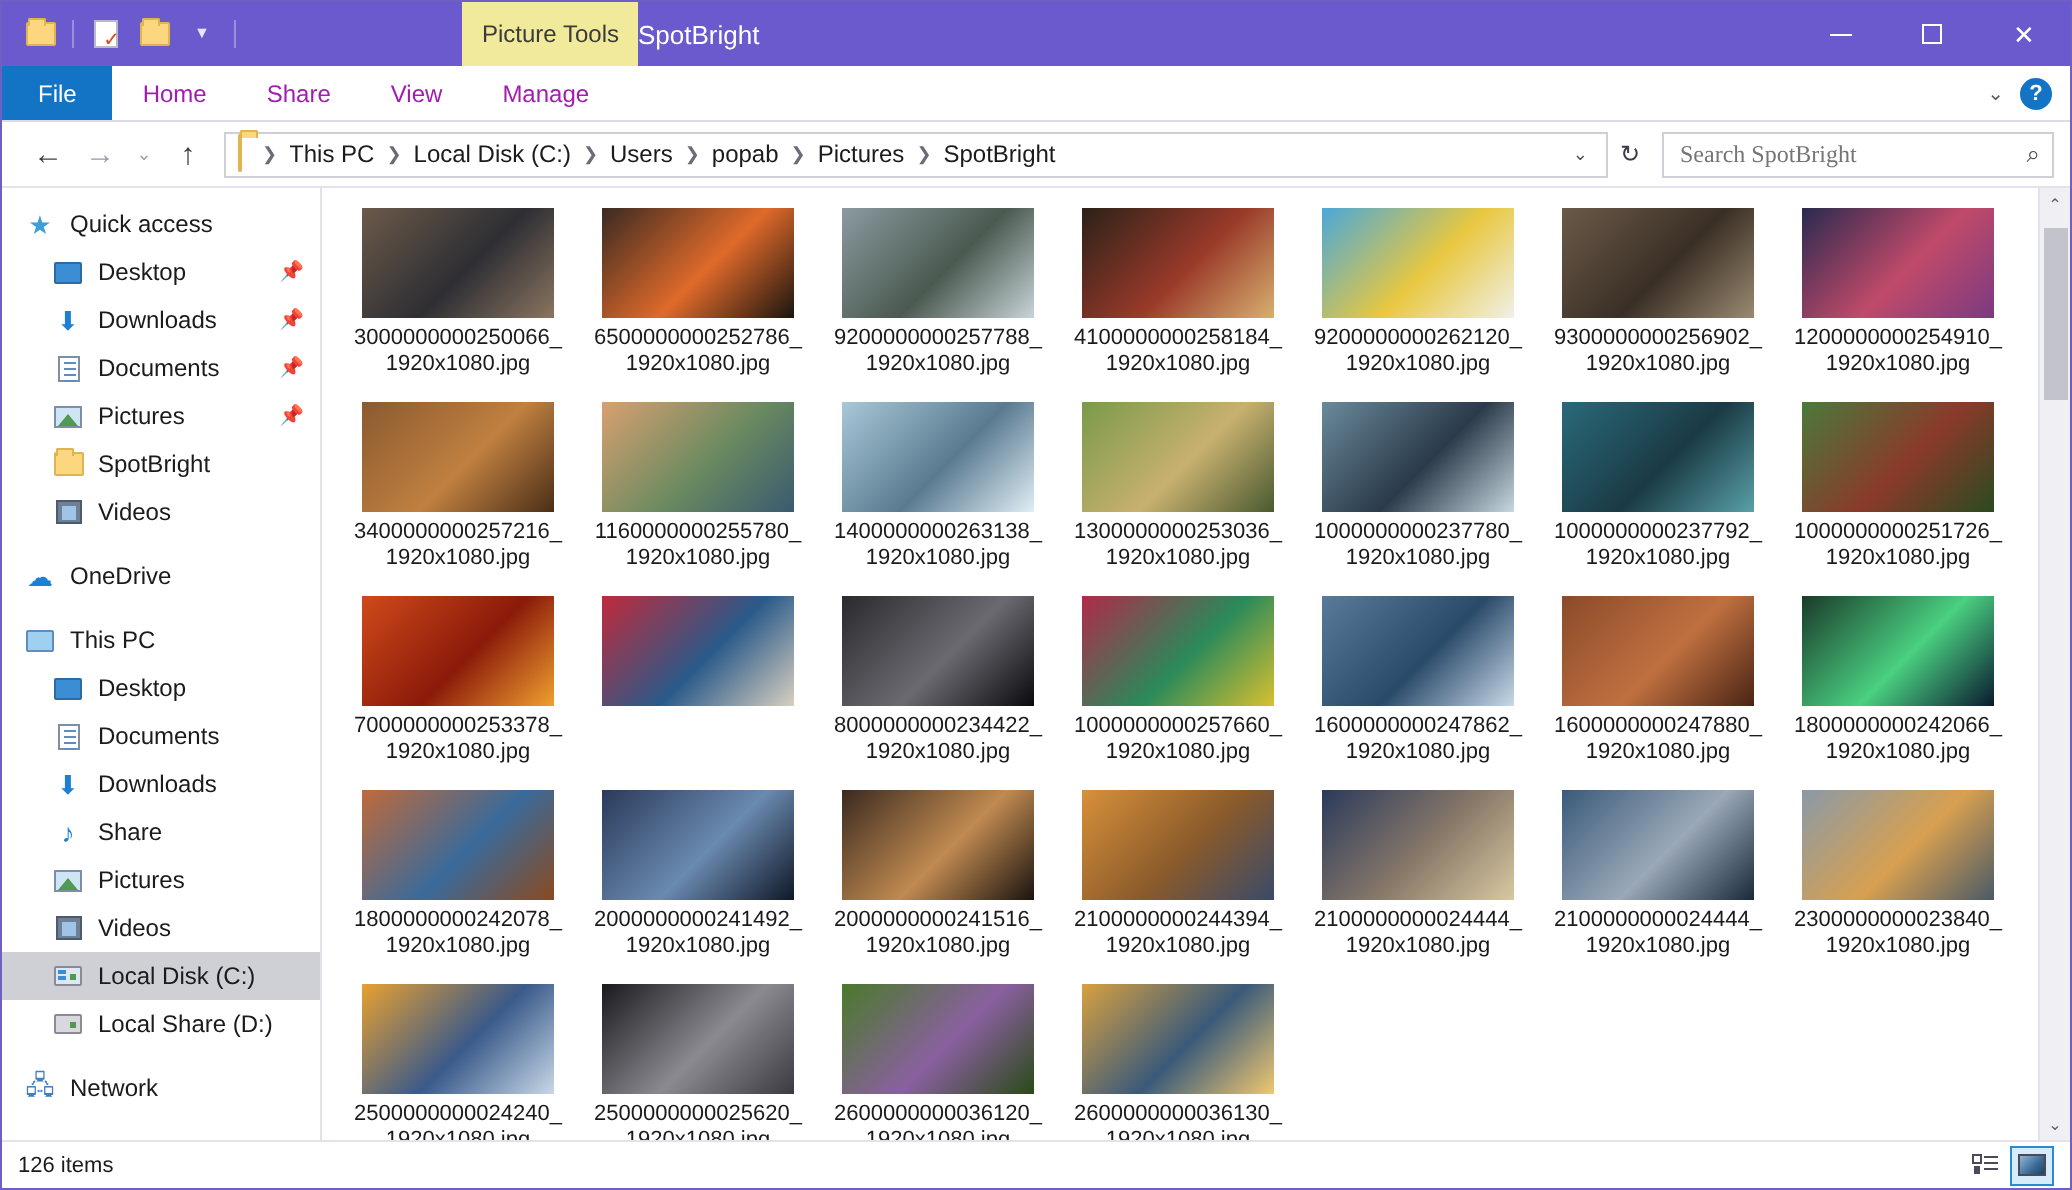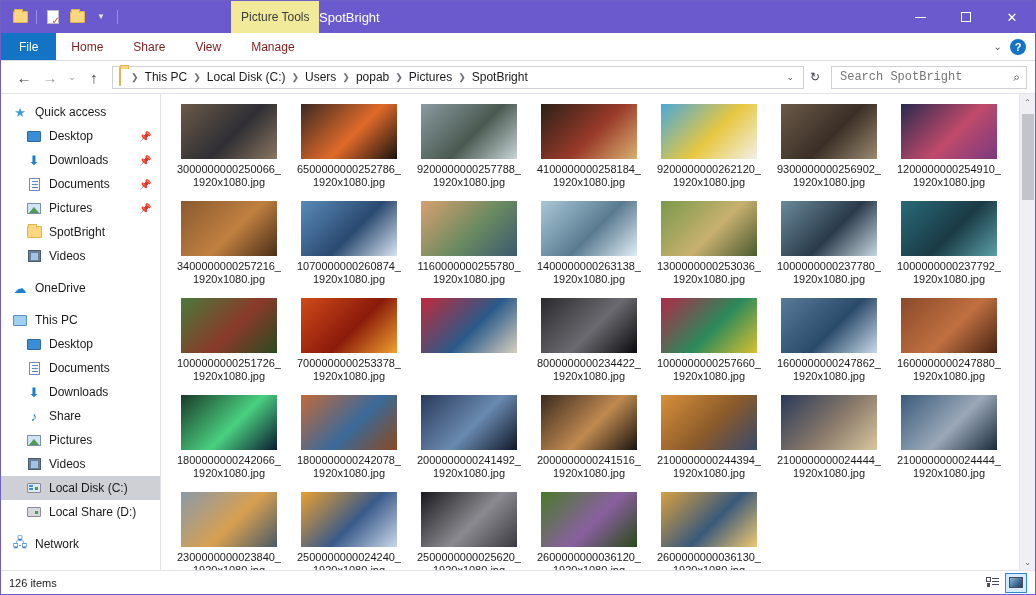--- a/index.html
+++ b/index.html
@@ -76,21 +76,21 @@
 
   
   .ribbon {
     height: 28px; background: #fff; flex: none;
     display: flex; align-items: stretch;
     border-bottom: 1px solid #dcdce4;
     position: relative;
   }
   .rtab {
     padding: 0 15px; display: flex; align-items: center;
-    font-size: 12px; color: #7f1d1d;
+    font-size: 12px; color: #a21caf;
   }
   .rtab.file { background: #1373c4; color: #fff; padding: 0 18px; }
   .rtab.manage { background: #fff; }
   .ribbon-right {
     margin-left: auto; display: flex; align-items: center;
     gap: 8px; padding-right: 9px;
   }
   .chev-collapse { color: #58586a; font-size: 10px; }
   .help-ico {
     width: 16px; height: 16px; border-radius: 50%;
@@ -124,21 +124,21 @@
   .crumb-caret { color: #4a4a58; font-size: 9px; padding: 0 5px; }
   .refresh { color: #3c3c48; font-size: 12px; padding: 0 6px; }
   .searchbox {
     width: 196px; height: 23px; margin-left: 5px;
     border: 1px solid #cfcfd8; background: #fff;
     display: flex; align-items: center; padding: 0 6px;
   }
   .searchbox input {
     border: none; outline: none; flex: 1;
     font-size: 12px; color: #0369a1;
-    font-family: Liberation Mono, monospace;
+    font-family: Liberation Serif, serif;
     background: transparent; min-width: 0;
   }
   .search-ico { color: #50505e; font-size: 12px; }
 
   
   .body {
     flex: 1; display: flex; min-height: 0;
     border-top: 1px solid #e2e2ea;
   }
 
@@ -549,24 +549,20 @@
           </div>
           <div class="tile">
             <div class="thumb" style="background: linear-gradient(135deg, rgb(42, 42, 80) 0%, rgb(192, 74, 106) 55%, rgb(122, 58, 128) 100%);"></div>
             <div class="fname">1200000000254910_1920x1080.jpg</div>
           </div>
           <div class="tile">
             <div class="thumb" style="background: linear-gradient(135deg, rgb(138, 90, 48) 0%, rgb(192, 128, 64) 55%, rgb(74, 46, 24) 100%);"></div>
             <div class="fname">3400000000257216_1920x1080.jpg</div>
           </div>
           <div class="tile">
-            <div class="thumb" style="background: linear-gradient(135deg, rgb(90, 138, 184) 0%, rgb(42, 74, 112) 55%, rgb(216, 228, 240) 100%);"></div>
-            <div class="fname">1070000000260874_1920x1080.jpg</div>
-          </div>
-          <div class="tile">
             <div class="thumb" style="background: linear-gradient(135deg, rgb(216, 160, 112) 0%, rgb(106, 138, 96) 55%, rgb(58, 90, 112) 100%);"></div>
             <div class="fname">1160000000255780_1920x1080.jpg</div>
           </div>
           <div class="tile">
             <div class="thumb" style="background: linear-gradient(135deg, rgb(168, 200, 216) 0%, rgb(90, 122, 144) 55%, rgb(224, 238, 245) 100%);"></div>
             <div class="fname">1400000000263138_1920x1080.jpg</div>
           </div>
           <div class="tile">
             <div class="thumb" style="background: linear-gradient(135deg, rgb(122, 154, 74) 0%, rgb(200, 176, 112) 55%, rgb(74, 90, 48) 100%);"></div>
             <div class="fname">1300000000253036_1920x1080.jpg</div>

